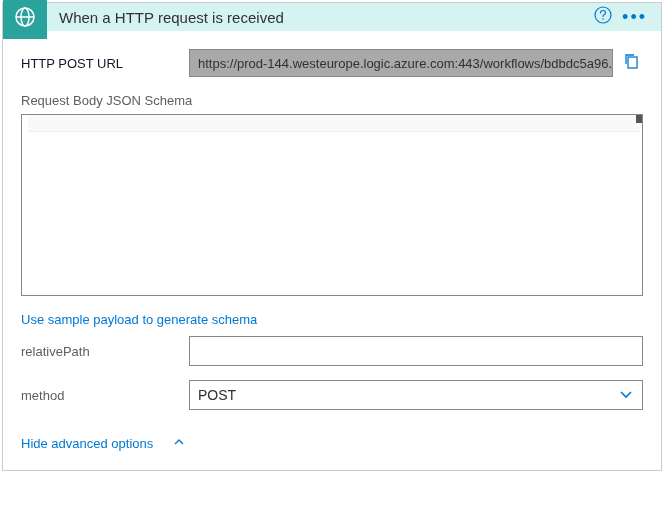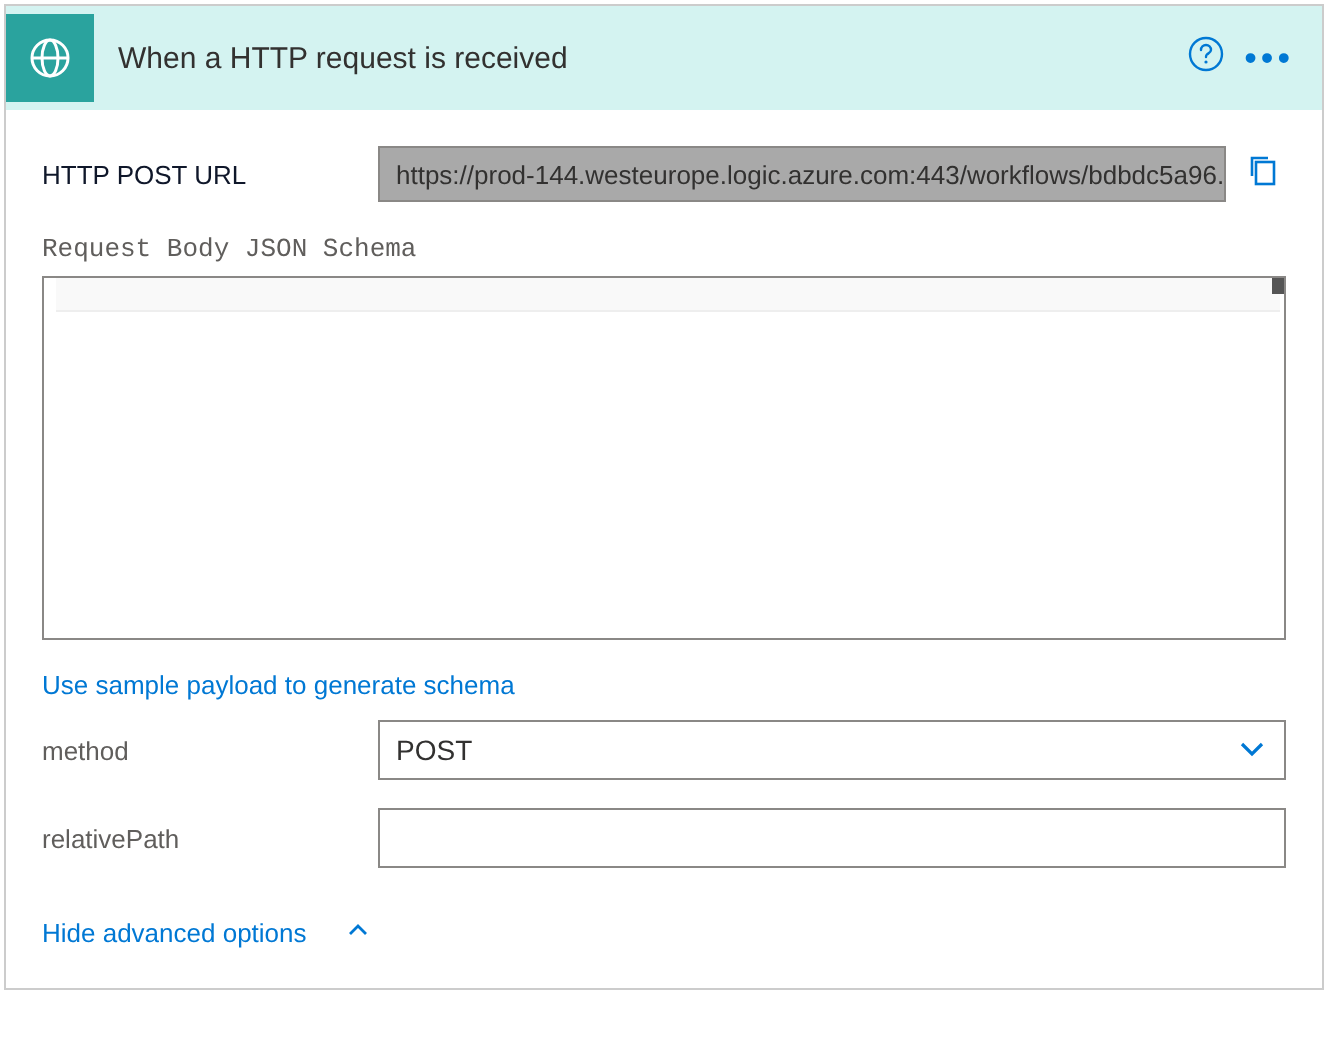--- a/index.html
+++ b/index.html
@@ -13,21 +13,21 @@
     .card {
       border: 1px solid #ccc;
       width: 660px;
       margin: 2px;
       background: #fff;
     }
     .header {
       background: #d4f3f1;
       display: flex;
       align-items: center;
-      height: 52px;
+      height: 28px;
       padding: 0 12px 0 0;
     }
     .header-icon-box {
       width: 44px;
       height: 44px;
       background: #2aa39e;
       display: flex;
       align-items: center;
       justify-content: center;
     }
@@ -79,21 +79,20 @@
       margin-left: 8px;
       color: #0078d4;
       cursor: pointer;
       padding: 2px;
     }
     .section-label {
       font-size: 13px;
       color: #605e5c;
       margin-bottom: 6px;
       display: block;
-      font-family: Liberation Mono, monospace;
     }
     .schema-box {
       width: 100%;
       height: 182px;
       border: 1px solid #8a8886;
       background: #fff;
       position: relative;
       margin-bottom: 14px;
     }
     .schema-box::before {
@@ -204,36 +203,36 @@
     </div>
 
     <span class="section-label">Request Body JSON Schema</span>
     <div class="schema-box"></div>
 
     <div class="link-row">
       <span class="link">Use sample payload to generate schema</span>
     </div>
 
     <div class="form-row">
+      <div class="form-label">relativePath</div>
+      <input class="text-input" type="text" value="" style="">
+    </div>
+
+    <div class="form-row">
       <div class="form-label">method</div>
       <div class="select-box">
         <span>POST</span>
         <span class="chevron-down">
           <svg width="16" height="16" viewBox="0 0 16 16">
               <path d="M3 6l5 5 5-5" stroke="#0078d4" stroke-width="1.6" fill="none"></path>
             </svg>
         </span>
       </div>
     </div>
 
-    <div class="form-row">
-      <div class="form-label">relativePath</div>
-      <input class="text-input" type="text" value="" style="">
-    </div>
-
     <div class="advanced-row">
       <span class="advanced-link">
         <span>Hide advanced options</span>
         <span>
           <svg width="12" height="12" viewBox="0 0 12 12">
               <path d="M2 8l4-4 4 4" stroke="#0078d4" stroke-width="1.4" fill="none"></path>
             </svg>
         </span>
       </span>
     </div>

